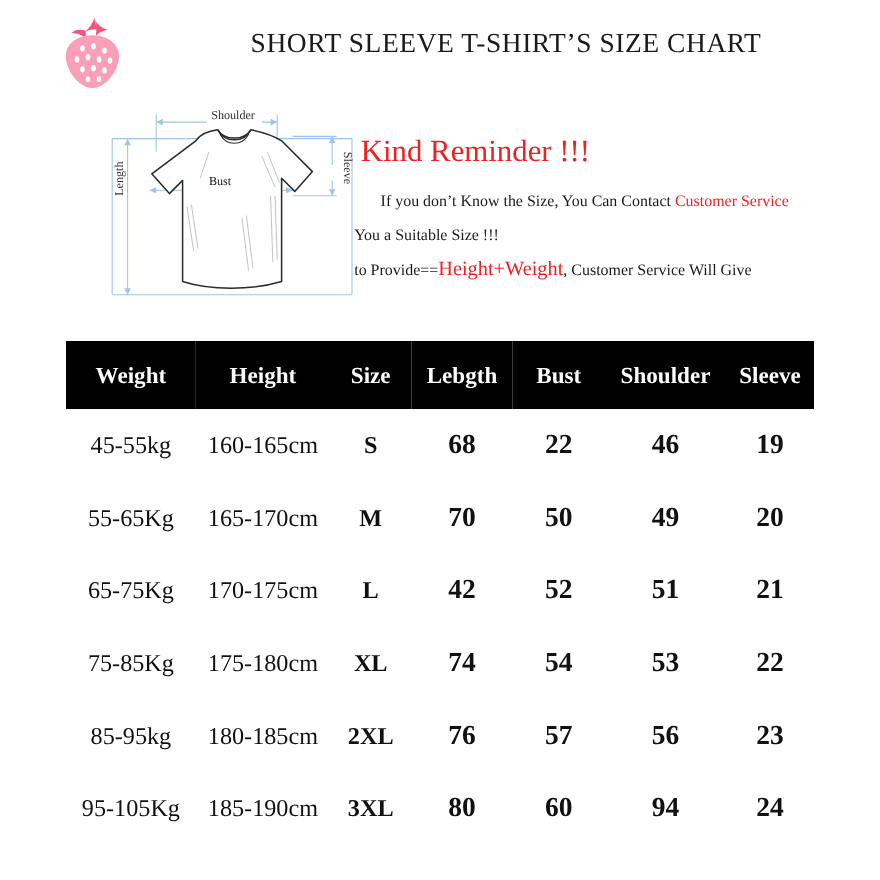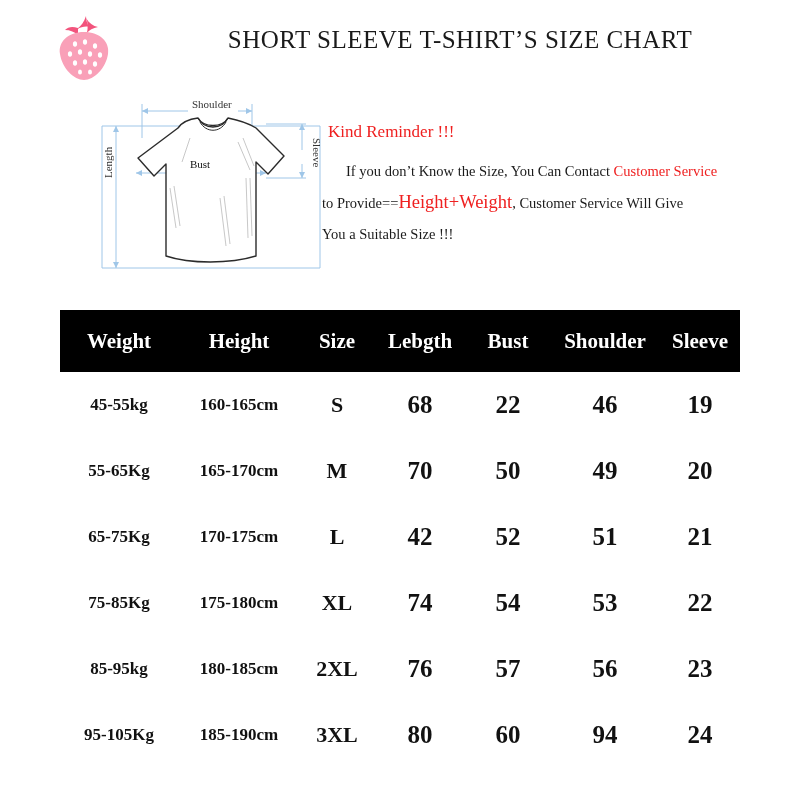--- a/index.html
+++ b/index.html
@@ -60,21 +60,21 @@
 
   
   .reminder {
     position: absolute;
     left: 322px;
     top: 122px;
     width: 455px;
   }
   .reminder-title {
     font-family: "Liberation Serif", serif;
-    font-size: 17px;
+    font-size: 28px;
     color: #ef2020;
     margin: 0 0 14px 6px;
   }
   .reminder-line {
     font-family: "Liberation Serif", serif;
     font-size: 14.5px;
     color: #1a1a1a;
     line-height: 31px;
     white-space: nowrap;
   }
@@ -113,22 +113,22 @@
   table.size-chart tbody td {
     height: 66px;
     text-align: center;
     vertical-align: middle;
     font-family: "Liberation Serif", serif;
     color: #111111;
     padding: 0;
     background: #ffffff;
   }
   td.c-weight, td.c-height {
-    font-size: 17px;
-    font-weight: 700;
+    font-size: 22px;
+    font-weight: 400;
   }
   td.c-size {
     font-size: 22px;
     font-weight: 700;
   }
   td.c-num {
     font-size: 25px;
     font-weight: 700;
   }
   
@@ -243,24 +243,24 @@
       <text transform="translate(243,60) rotate(90)" font-family="Liberation Serif, serif" font-size="11" fill="#333333">Sleeve</text>
       <text transform="translate(42,100) rotate(-90)" font-family="Liberation Serif, serif" font-size="11" fill="#333333">Length</text>
     </svg>
   </div>
 
   <div class="reminder">
     <div class="reminder-title">Kind Reminder !!!</div>
     <div class="reminder-line l1">
       <span>If you don’t Know the Size, You Can Contact </span><span class="red">Customer Service</span>
     </div>
+    <div class="reminder-line l3">You a Suitable Size !!!</div>
     <div class="reminder-line l2">
       <span>to Provide==</span><span class="red-big">Height</span><span class="red-big">+</span><span class="red-big">Weight</span><span>, Customer Service Will Give</span>
     </div>
-    <div class="reminder-line l3">You a Suitable Size !!!</div>
   </div>
 
   <div class="table-wrap">
     <table class="size-chart">
       <colgroup>
         <col class="w-weight">
           <col class="w-height">
           <col class="w-size">
           <col class="w-length">
           <col class="w-bust">

